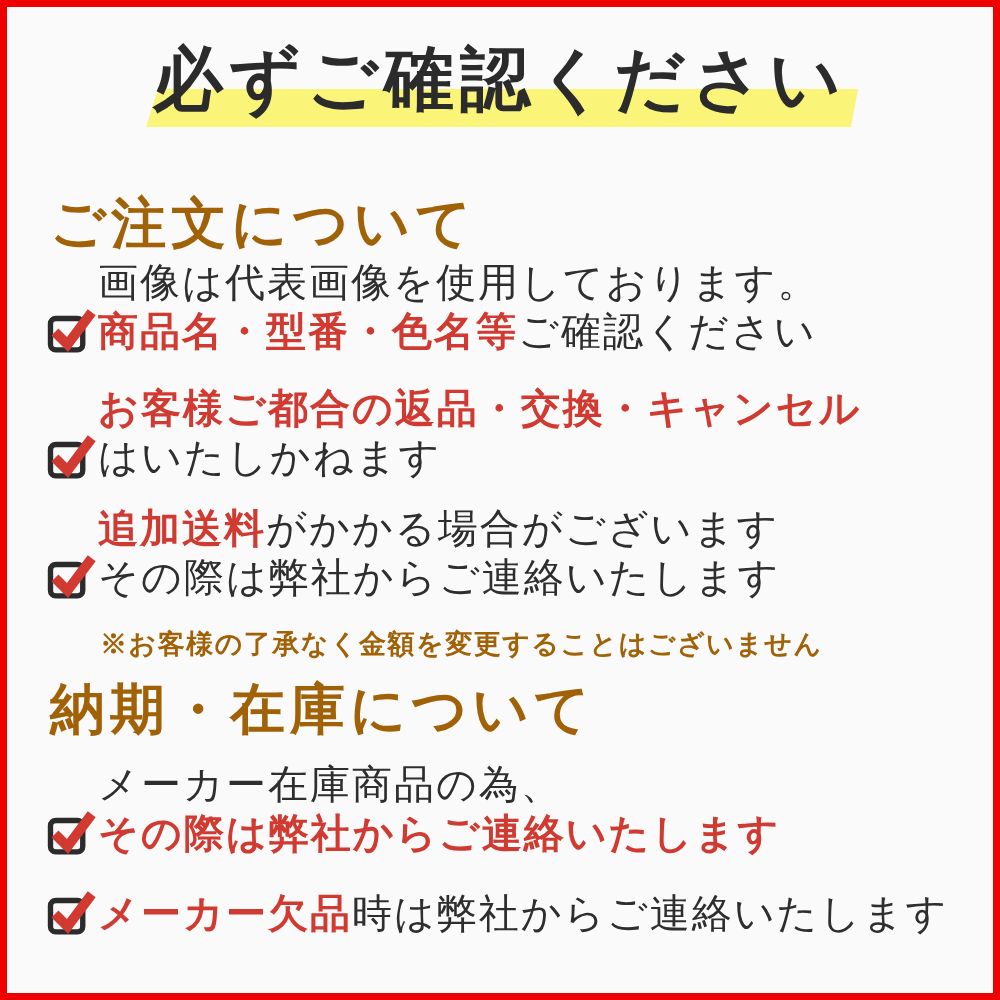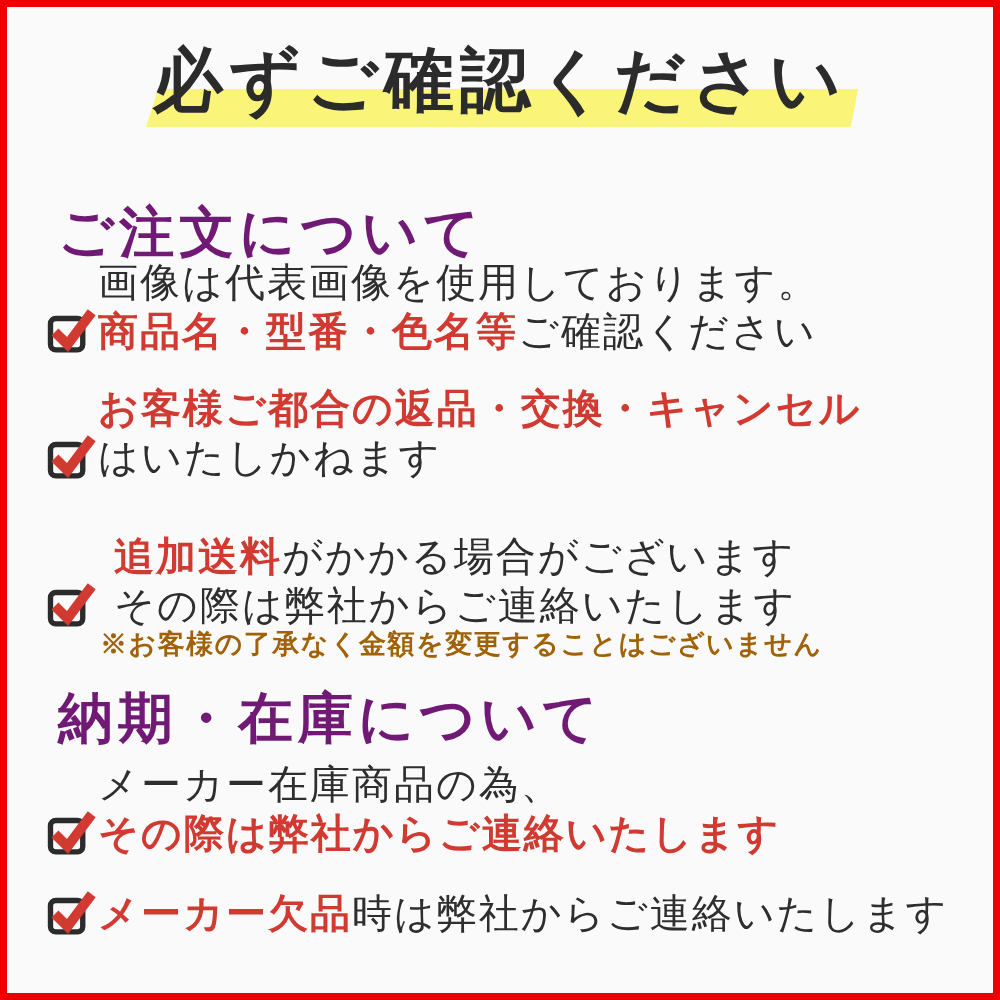--- a/index.html
+++ b/index.html
@@ -1,21 +1,21 @@
 <!DOCTYPE html>
 <html lang="ja"><head>
 <meta charset="utf-8">
 <style>
   html,body{margin:0;padding:0;background:#e9e9e9;}
   .page{
     position:relative;
     width:1000px;height:1000px;
     background:#fafafa;
     overflow:hidden;
-    font-family:Liberation Sans, sans-serif;
+    font-family:Liberation Serif, serif;
     color:#2e2e2e;
   }
   .page::after{
     content:"";position:absolute;inset:0;
     border:7px solid #ee0000;
     pointer-events:none;
   }
   
   .title-wrap{position:absolute;top:0;left:0;width:1000px;height:170px;}
   .title-highlight{
@@ -24,31 +24,31 @@
     clip-path:polygon(1.7% 0,100% 0,99% 100%,0 100%);
   }
   .title-text{
     position:absolute;top:38px;left:0;width:100%;
     margin:0;text-align:center;
     font-size:70px;font-weight:700;letter-spacing:6px;
     line-height:1.2;color:#2b2b2b;
   }
   
   .section-heading{
-    position:absolute;left:42px;margin:16px;
+    position:absolute;left:42px;margin:8px;
     font-size:55px;font-weight:700;letter-spacing:5px;
-    color:#701a75;line-height:1.1;white-space:nowrap;
+    color:#a16207;line-height:1.1;white-space:nowrap;
   }
   .heading-order{top:186px;}
   .heading-stock{top:672px;}
   
   .row{position:absolute;left:46px;display:flex;align-items:flex-end;}
   .row-1{top:258px;}
   .row-2{top:384px;}
-  .row-3{top:532px;gap:16px;}
+  .row-3{top:504px;}
   .row-4{top:760px;}
   .row-5{top:884px;}
   .checkbox{width:52px;height:50px;flex:0 0 auto;margin-top:4px;}
   .lines{margin-left:0px;font-size:40px;line-height:49px;letter-spacing:2px;white-space:nowrap;}
   .seg-black{color:#2e2e2e;font-weight:400;}
   .seg-red{color:#d13a31;font-weight:700;margin-top:12px;}
   .note{
     position:absolute;left:100px;top:626px;
     font-size:27px;font-weight:700;letter-spacing:1.5px;
     color:#a16207;white-space:nowrap;

